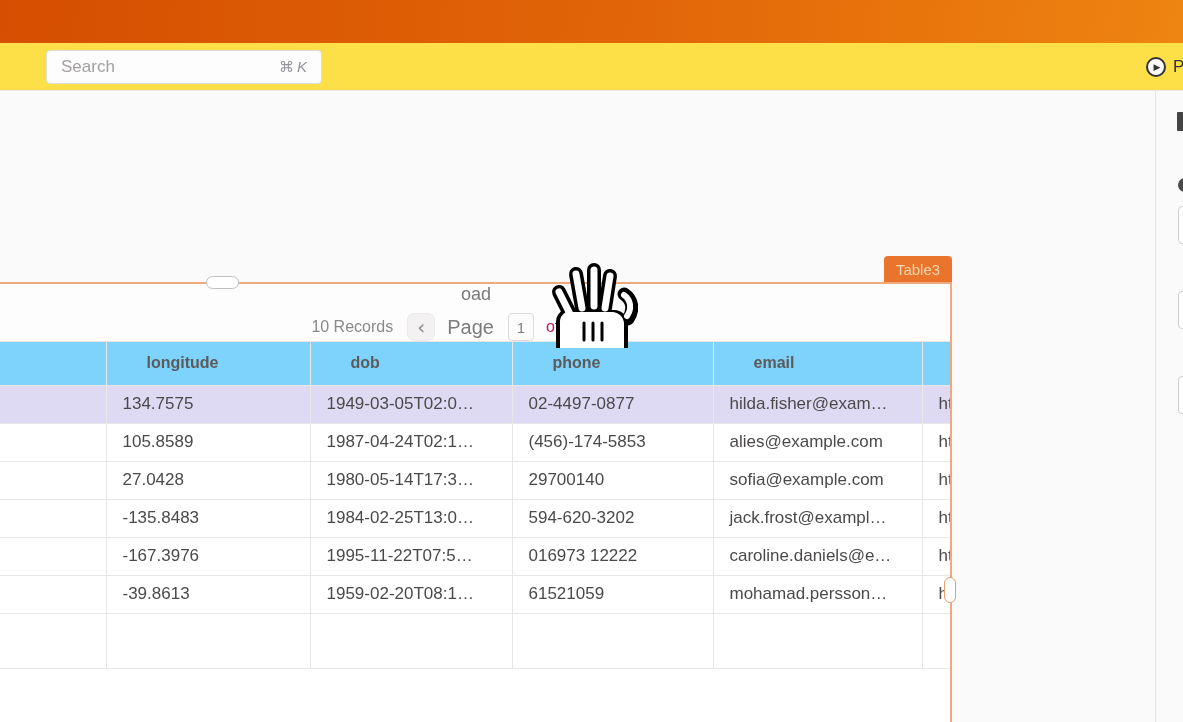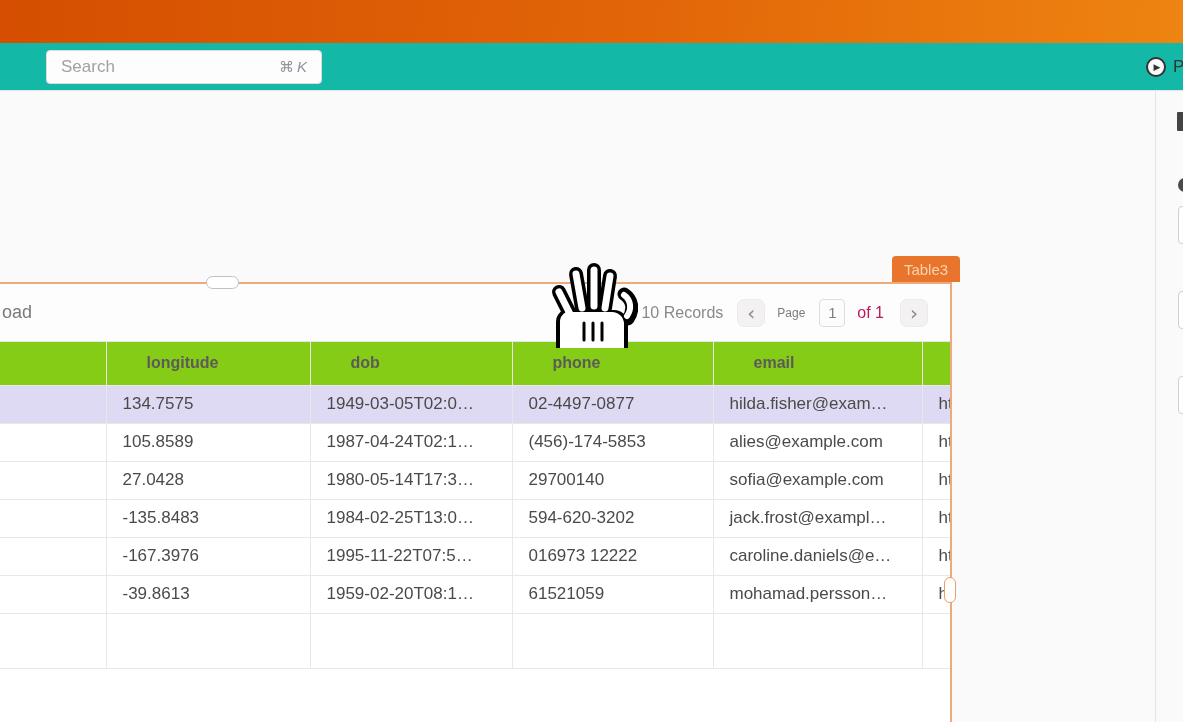--- a/index.html
+++ b/index.html
@@ -9,21 +9,21 @@
     background:#fbfafa; font-family:"Liberation Sans","DejaVu Sans",sans-serif;
   }
   
   .orange-bar {
     position:absolute; left:0; top:0; width:1183px; height:43px;
     background:linear-gradient(93deg,#d54e01 0%,#e26608 55%,#ee8411 100%);
   }
   
   .toolbar {
     position:absolute; left:0; top:43px; width:1183px; height:48px;
-    background:#14b8a6; border-bottom:1px solid #e7e5e5;
+    background:#fde047; border-bottom:1px solid #e7e5e5;
   }
   .search-box {
     position:absolute; left:46px; top:7px; width:276px; height:34px;
     background:#fdfdfd; border:1px solid #dcdcdc; border-radius:4px;
     display:flex; align-items:center; justify-content:space-between;
     padding:0 14px; cursor:text;
   }
   .search-placeholder { color:#a3a0a0; font-size:17px; }
   .search-shortcut { color:#94919a; font-size:15px; }
   .search-shortcut .key { font-style:italic; margin-left:3px; }
@@ -50,57 +50,57 @@
   
   .widget {
     position:absolute; left:0; top:282px; width:952px; height:440px;
     background:#ffffff;
     border-top:2px solid #efa97c; border-right:2px solid #efa97c;
   }
   .widget-name-tag {
     position:absolute; left:884px; top:256px; width:68px; height:26px;
     background:#e9752c; border-radius:4px 4px 0 0;
     color:#f8d4ae; font-size:15px; font-weight:500;
-    display:flex; align-items:center; justify-content:center; cursor:pointer;margin-left:8px;
+    display:flex; align-items:center; justify-content:center; cursor:pointer;
   }
   .handle-top {
     position:absolute; left:206px; top:276px; width:33px; height:13px;
     background:#fff; border:1.5px solid #c2c0c0; border-radius:7px; cursor:ns-resize;
   }
   .handle-right {
     position:absolute; left:944px; top:577px; width:12px; height:26px;
     background:#fff; border:1.5px solid #e8a06c; border-radius:6px; cursor:ew-resize;
   }
   .table-topbar {
     position:relative; width:950px; height:58px; background:#fdfdfd;
     border-bottom:1px solid #e7e5e5;
-    display:flex; align-items:center; justify-content:space-between;
+    display:flex; align-items:center; justify-content:space-between;flex-direction:column;
   }
   .clipped-label { color:#7b7878; font-size:18px; margin-left:2px; }
   .pagination { display:flex; align-items:center; margin-right:22px; }
   .records-count { color:#8b8888; font-size:16px; margin-right:14px; }
   .pg-btn {
     width:28px; height:28px; background:#f3f1f1; border:1px solid #eceaea; border-radius:7px;
     color:#8f8c8c; font-size:20px; line-height:24px; text-align:center; cursor:pointer;
     font-family:"DejaVu Sans",sans-serif; padding:0;
   }
-  .pg-label { color:#7e7b7b; font-size:12px; margin:0 14px 0 12px; }
+  .pg-label { color:#7e7b7b; font-size:20px; margin:0 14px 0 12px; }
   .page-input {
     width:26px; height:28px; background:#fcfcfc; border:1px solid #dedcdc; border-radius:4px;
     color:#807d7d; font-size:15px; display:flex; align-items:center; justify-content:center;
   }
   .of-label { color:#be185d; font-size:16px; margin:0 16px 0 12px; }
   .tbl { border-collapse:collapse; table-layout:fixed; width:950px; }
   .tbl th, .tbl td {
     overflow:hidden; white-space:nowrap; text-align:left;
     padding:0 4px 0 16px;
     border-right:1px solid #e9e7e7; border-bottom:1px solid #e9e7e7;
   }
   .tbl th:last-child, .tbl td:last-child { border-right:none; }
-  .tbl th { height:43px; font-size:16px; font-weight:700; color:#5d5a5a; background:#84cc16;padding-left:40px; }
+  .tbl th { height:43px; font-size:16px; font-weight:700; color:#5d5a5a; background:#7dd3fc;padding-left:40px; }
   .tbl td { height:38px; font-size:17px; color:#4c4949; cursor:pointer; }
   .tbl tr.selected td { background:#dfdaf4; }
   .tbl tr.sliver td { height:55px; }
   
   .hand-cursor { position:absolute; left:546px; top:262px; width:92px; height:86px; z-index:50; pointer-events:none; }
 </style>
 </head>
 <body>
 
 <div class="screen">

